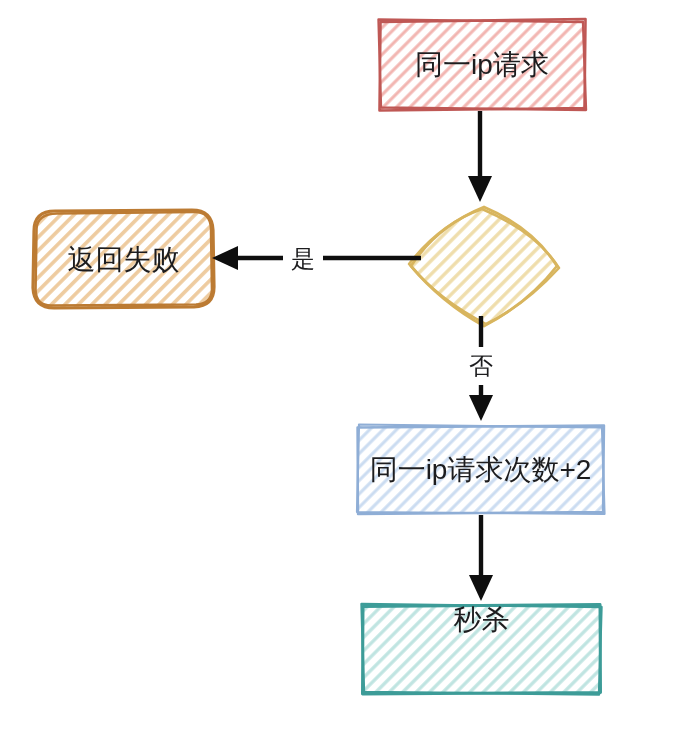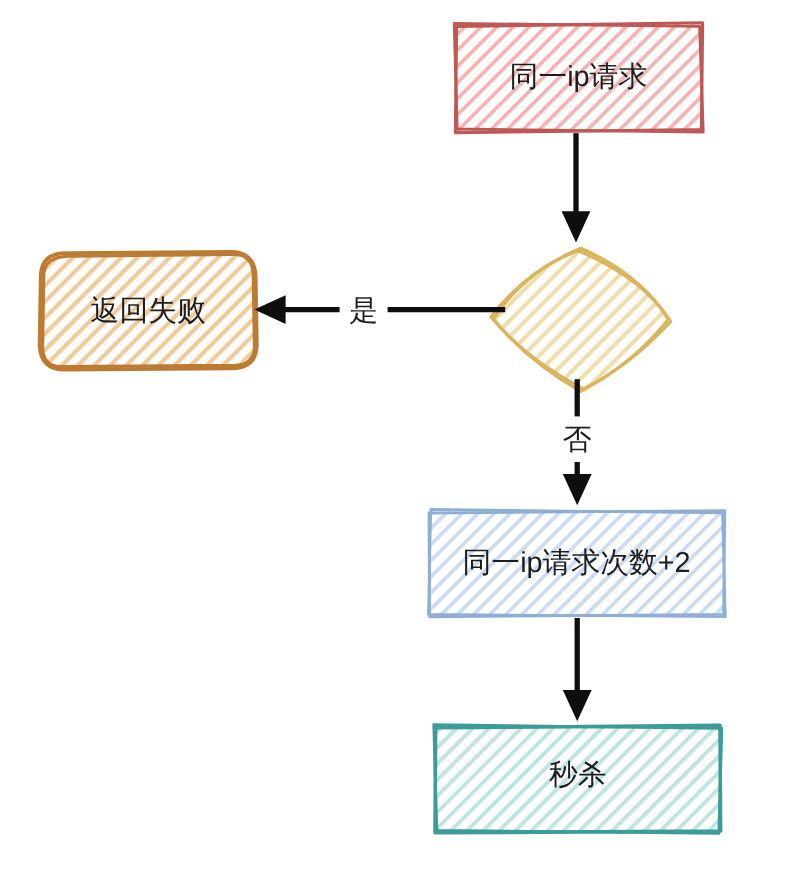--- a/index.html
+++ b/index.html
@@ -9,21 +9,21 @@
     background:#ffffff;
     font-family:"Liberation Sans","DejaVu Sans",sans-serif;
     overflow:hidden;
   }
   .layer{position:absolute;left:0;top:0;}
   .node-label{
     position:absolute;
     display:flex;align-items:center;justify-content:center;
     text-align:left;
     color:#1d1d1f;
-    font-size:24px;
+    font-size:28px;
     font-weight:500;
     line-height:29px;
     white-space:pre-line;
     pointer-events:none;
   }
   .edge-label{
     position:absolute;
     display:flex;align-items:center;justify-content:center;
     background:#ffffff;
     color:#1d1d1f;
@@ -101,19 +101,19 @@
     </g>
   </svg>
 
   <div class="node-label" style="left:378px;top:18px;width:208px;height:92px;">同一ip请求</div>
 
 
   <div class="node-label" style="left:33px;top:210px;width:181px;height:98px;">返回失败</div>
 
   <div class="node-label" style="left:357px;top:425px;width:247px;height:89px;">同一ip请求次数+2</div>
 
-  <div class="node-label" style="left:362px;top:612px;width:239px;height:67px;">秒杀</div>
+  <div class="node-label" style="left:362px;top:586px;width:239px;height:67px;">秒杀</div>
 
   <div class="edge-label" style="left:283px;top:240px;width:40px;height:38px;">是</div>
 
   <div class="edge-label" style="left:461px;top:347px;width:40px;height:38px;">否</div>
 
 </div>
 
 </body></html>

